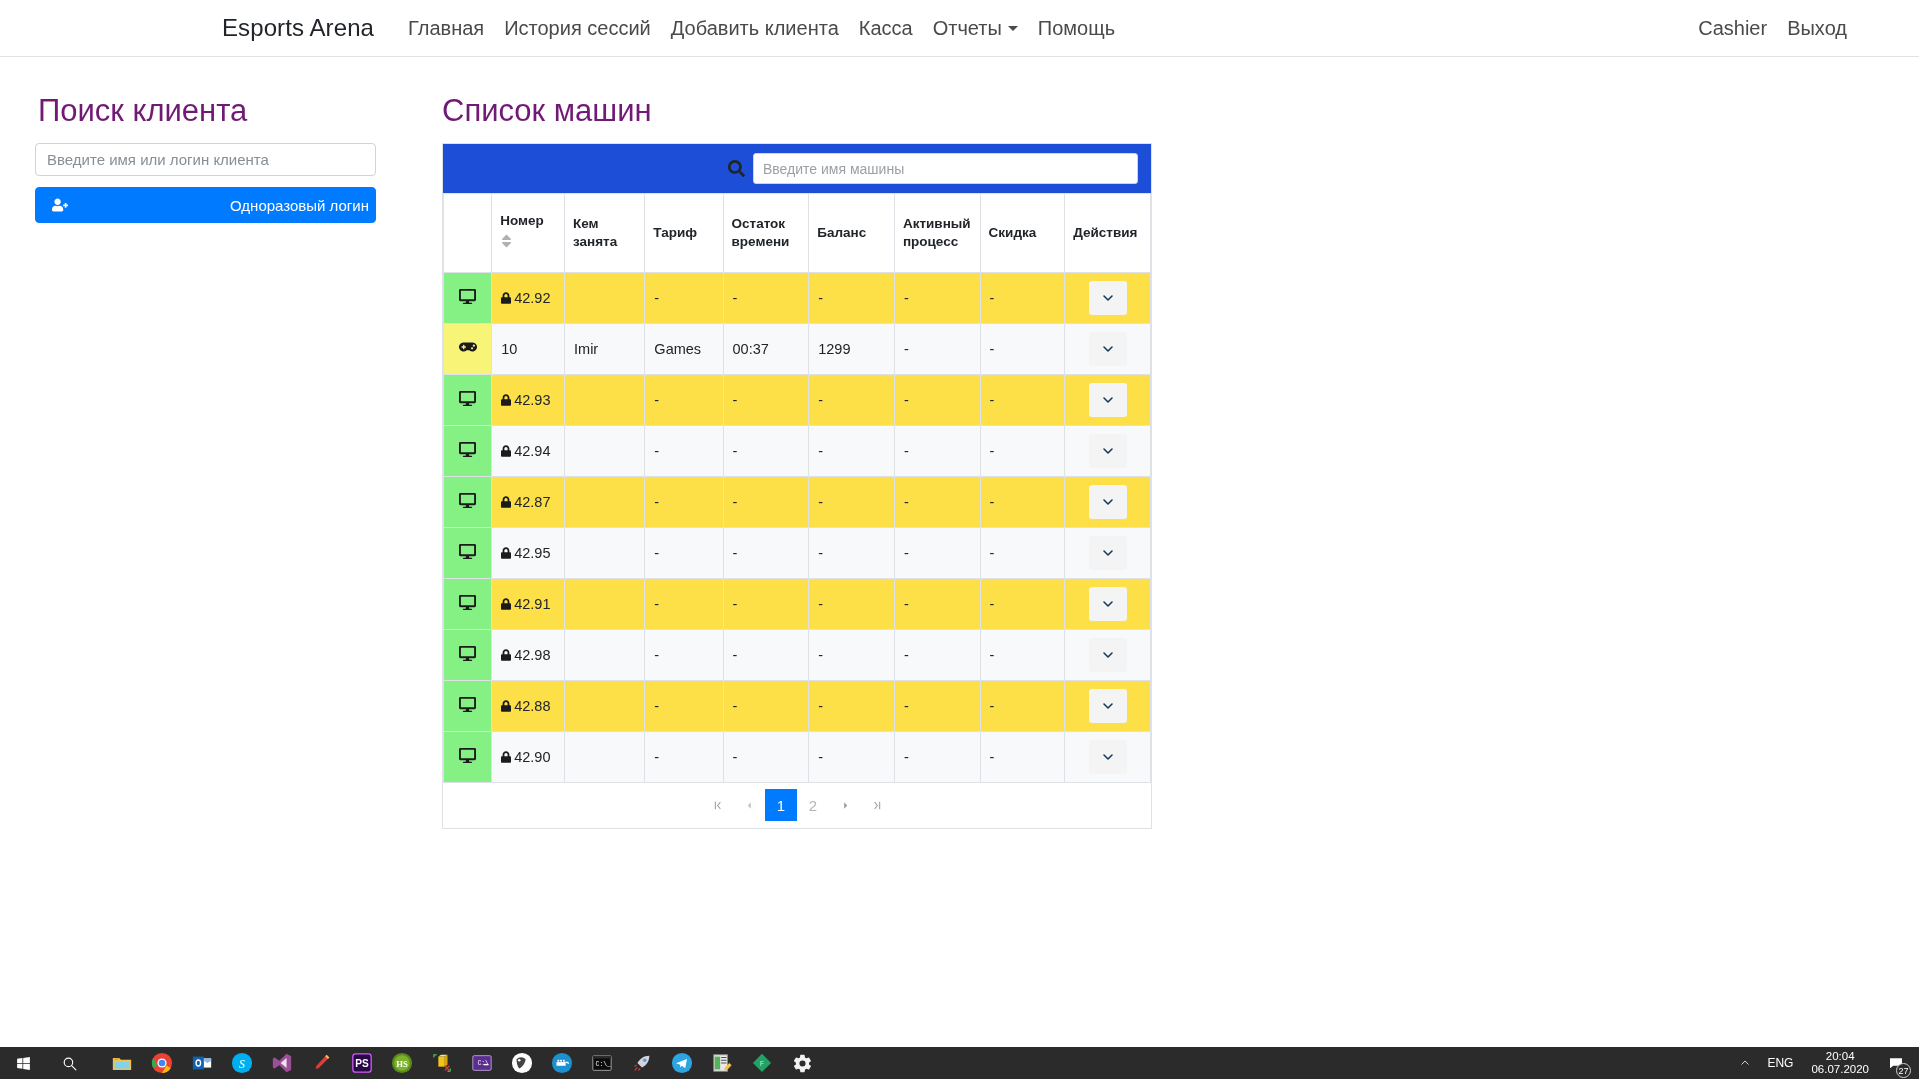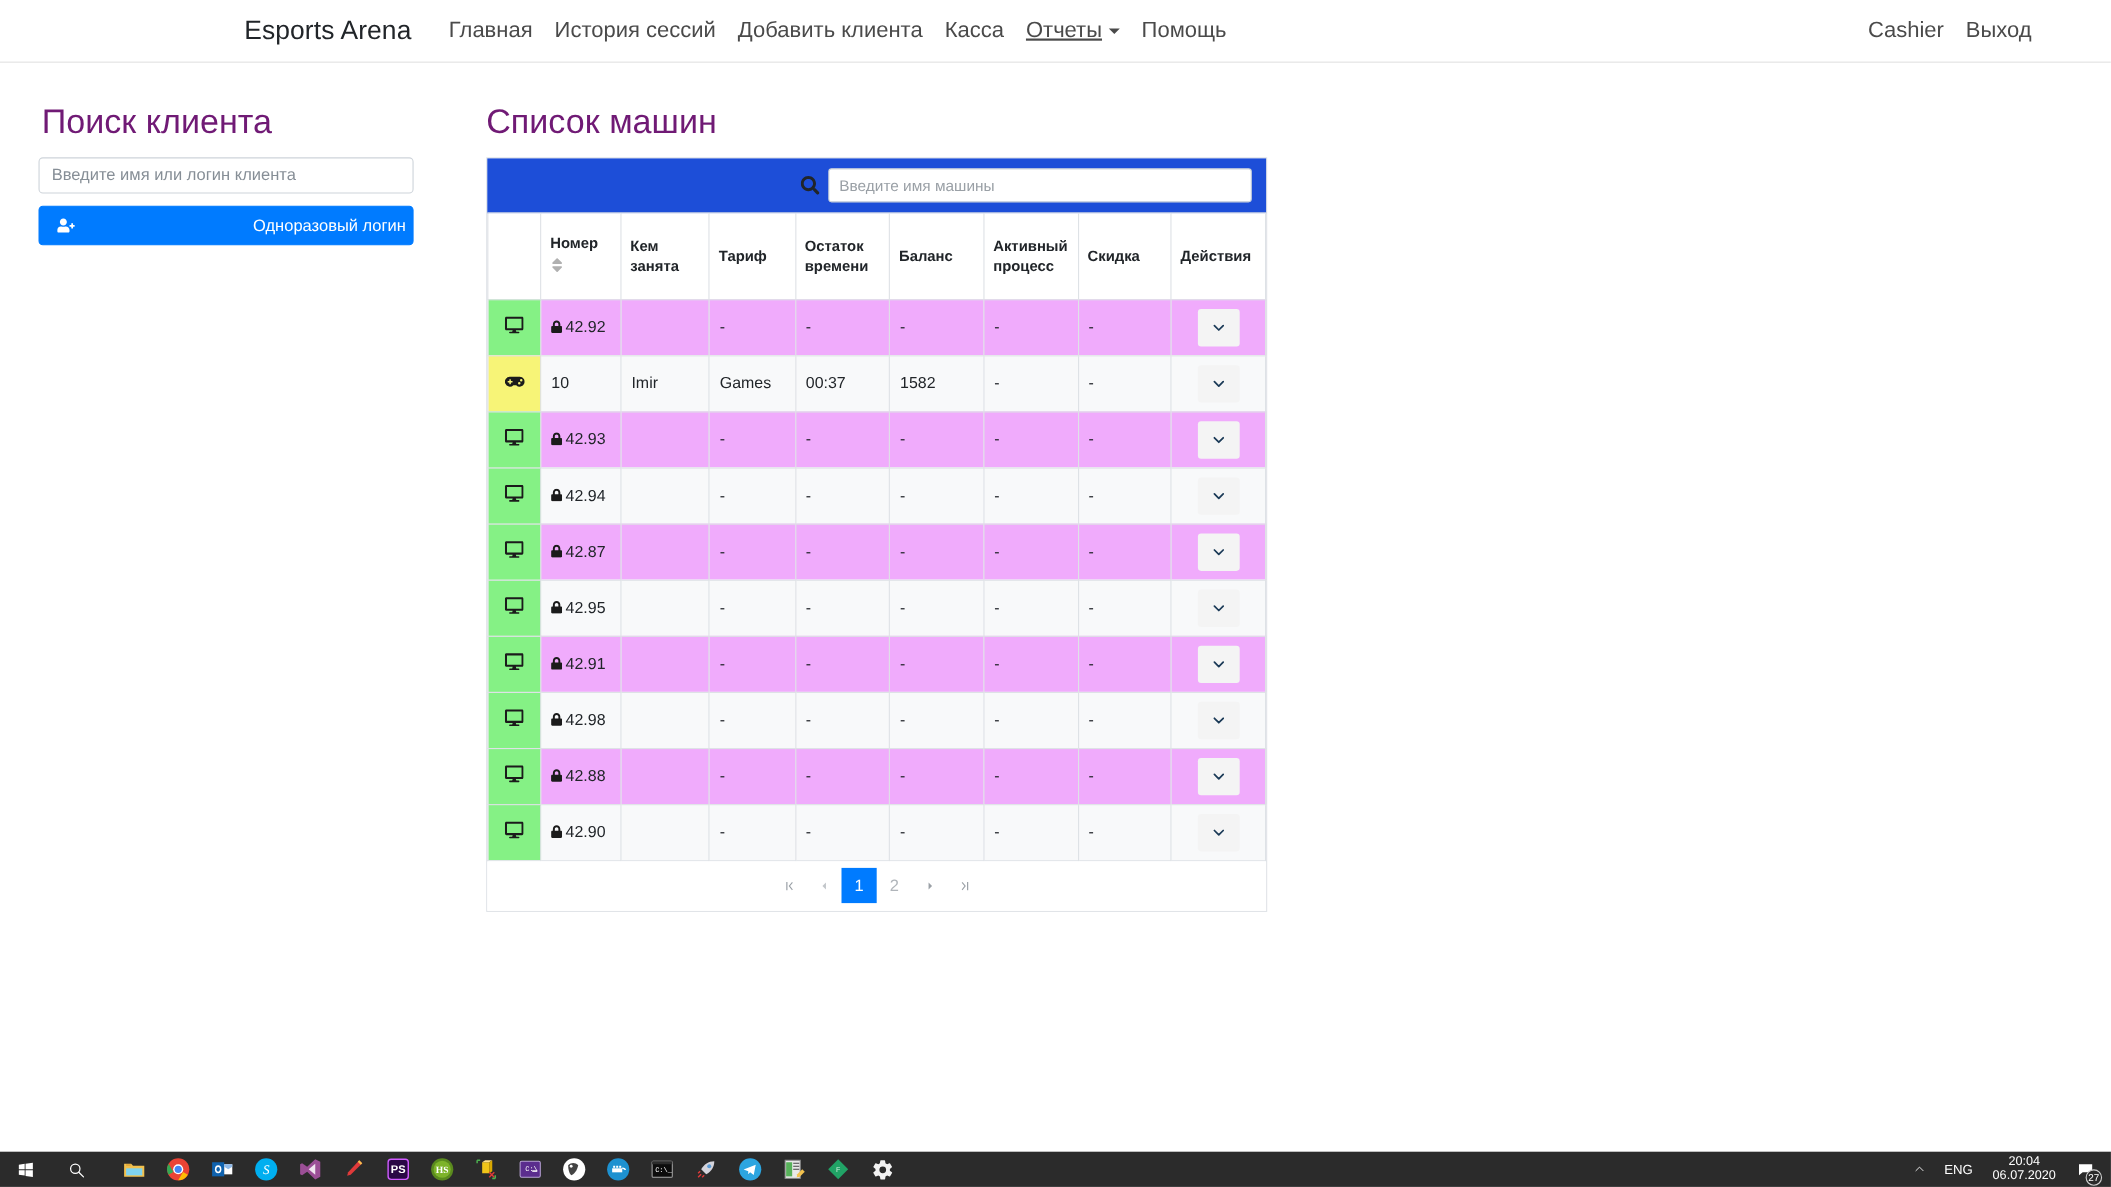--- a/index.html
+++ b/index.html
@@ -45,21 +45,21 @@
     align-items: center;
     gap: 0px;
   }
   .nav-link {
     font-size: 20px;
     color: #4a4a4a;
     padding: 0 10px;
     white-space: nowrap;
     cursor: pointer;
   }
-  .nav-link.dropdown { display: flex; align-items: center; gap: 6px; text-decoration: underline; }
+  .nav-link.dropdown { display: flex; align-items: center; gap: 6px; }
   .caret {
     width: 0; height: 0;
     border-left: 5px solid transparent;
     border-right: 5px solid transparent;
     border-top: 5px solid #4a4a4a;
     display: inline-block;
   }
   .nav-right {
     position: absolute;
     right: 62px;
@@ -182,21 +182,21 @@
     word-wrap: break-word;
   }
   table.mtable td {
     border: 1px solid #dee2e6;
     padding: 8px 9px;
     color: #212529;
     font-size: 14.5px;
     vertical-align: middle;
     height: 46px;
   }
-  tr.odd td { background: #f0abfc; }
+  tr.odd td { background: #fde047; }
   tr.even td { background: #f8f9fa; }
 
   td.status {
     padding: 0;
     text-align: center;
     vertical-align: middle;
   }
   .status-green { background: #85f185 !important; }
   .status-yellow { background: #f7f477 !important; }
 
@@ -422,21 +422,21 @@
                 </td>
               </tr>
               <tr class="even">
                 <td class="status status-yellow"><span><svg width="18" height="18" viewBox="0 0 640 512" fill="#1b1b1b">
                       <path d="M480.07 96H160a160 160 0 1 0 114.24 271.9l.1.1h91.32l.1-.1A160 160 0 1 0 480.07 96zM248 268a12 12 0 0 1-12 12h-44v44a12 12 0 0 1-12 12h-24a12 12 0 0 1-12-12v-44H100a12 12 0 0 1-12-12v-24a12 12 0 0 1 12-12h44v-44a12 12 0 0 1 12-12h24a12 12 0 0 1 12 12v44h44a12 12 0 0 1 12 12zm216 76a40 40 0 1 1 40-40 40 40 0 0 1-40 40zm64-96a40 40 0 1 1 40-40 40 40 0 0 1-40 40z"></path>
                     </svg></span></td>
                 <td><span>10</span></td>
                 <td>Imir</td>
                 <td>Games</td>
                 <td>00:37</td>
-                <td>1582</td>
+                <td>1299</td>
                 <td>-</td>
                 <td>-</td>
                 <td>
                   <span class="chev-btn">
                     <svg width="16" height="16" viewBox="0 0 24 24" fill="none" stroke="#1b3a57" stroke-width="2.4" stroke-linecap="round" stroke-linejoin="round">
                       <path d="M6 9l6 6 6-6"></path>
                     </svg>
                   </span>
                 </td>
               </tr>

